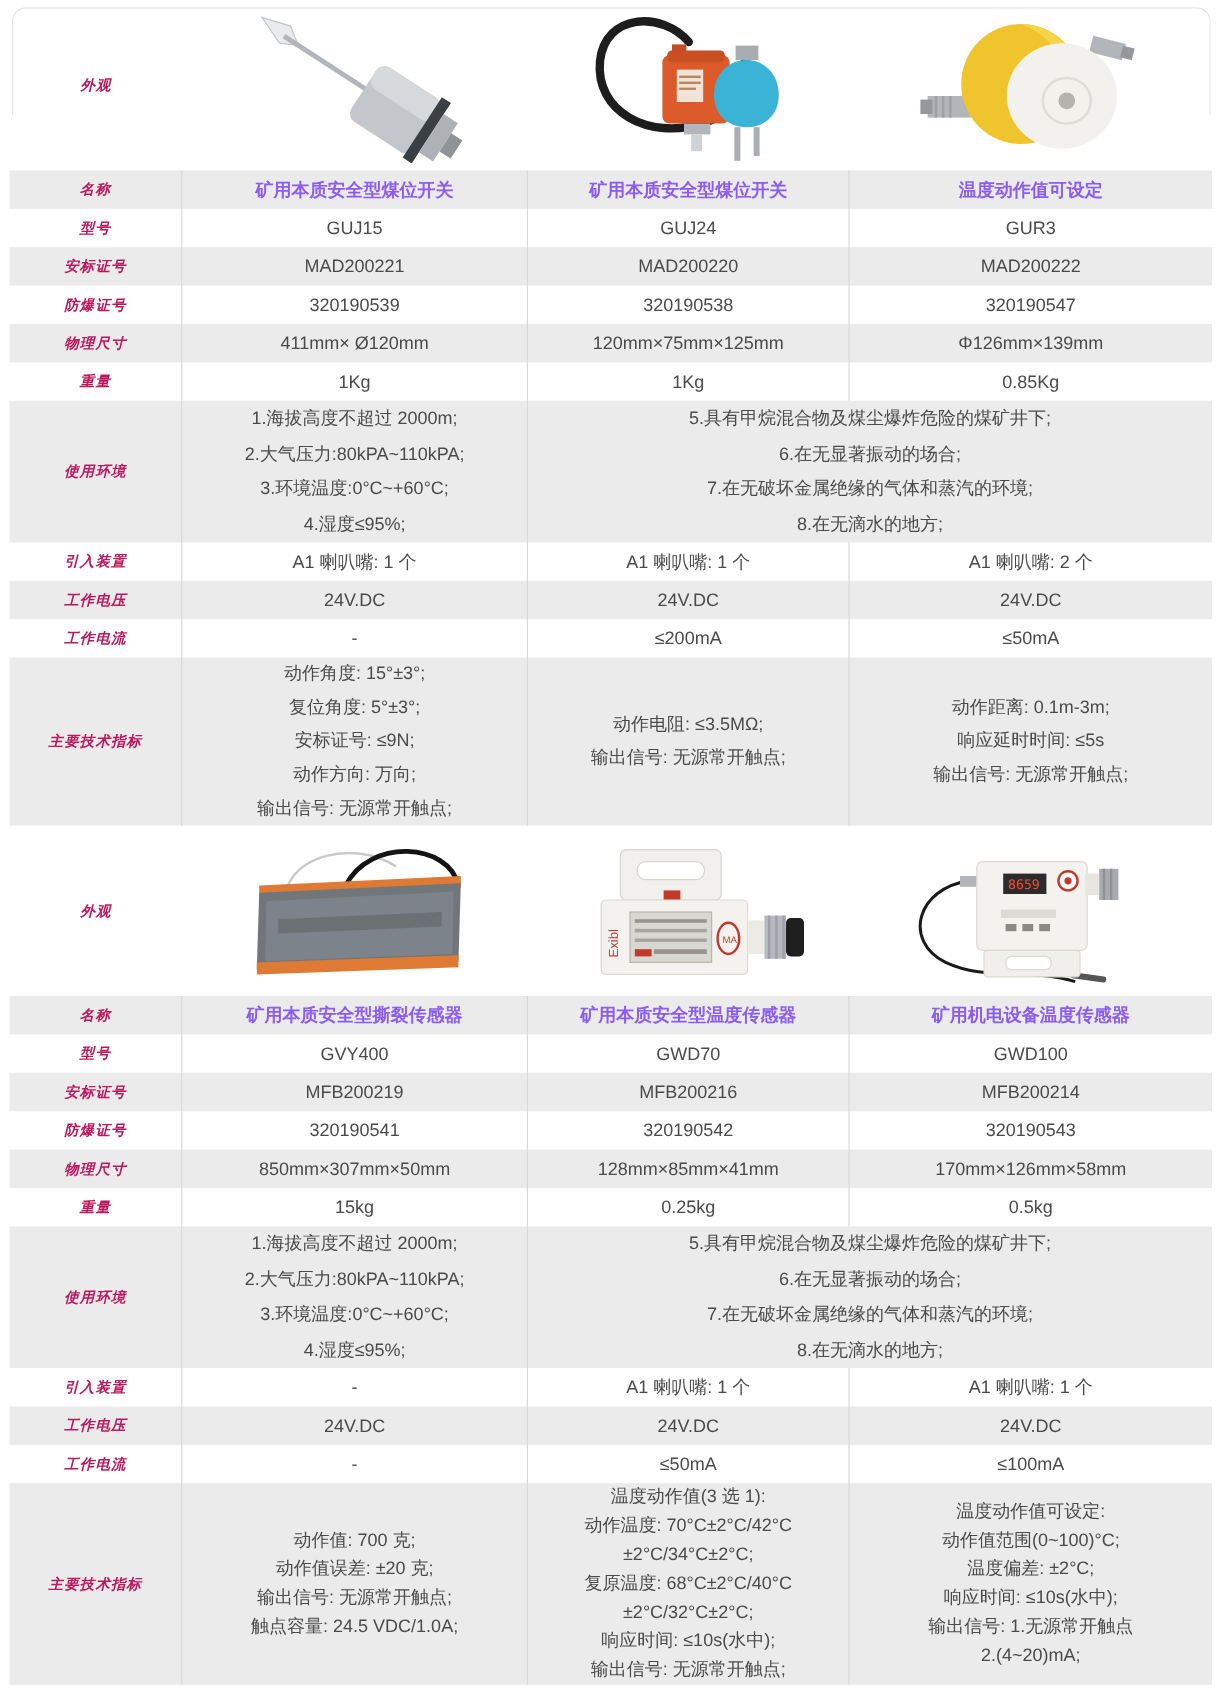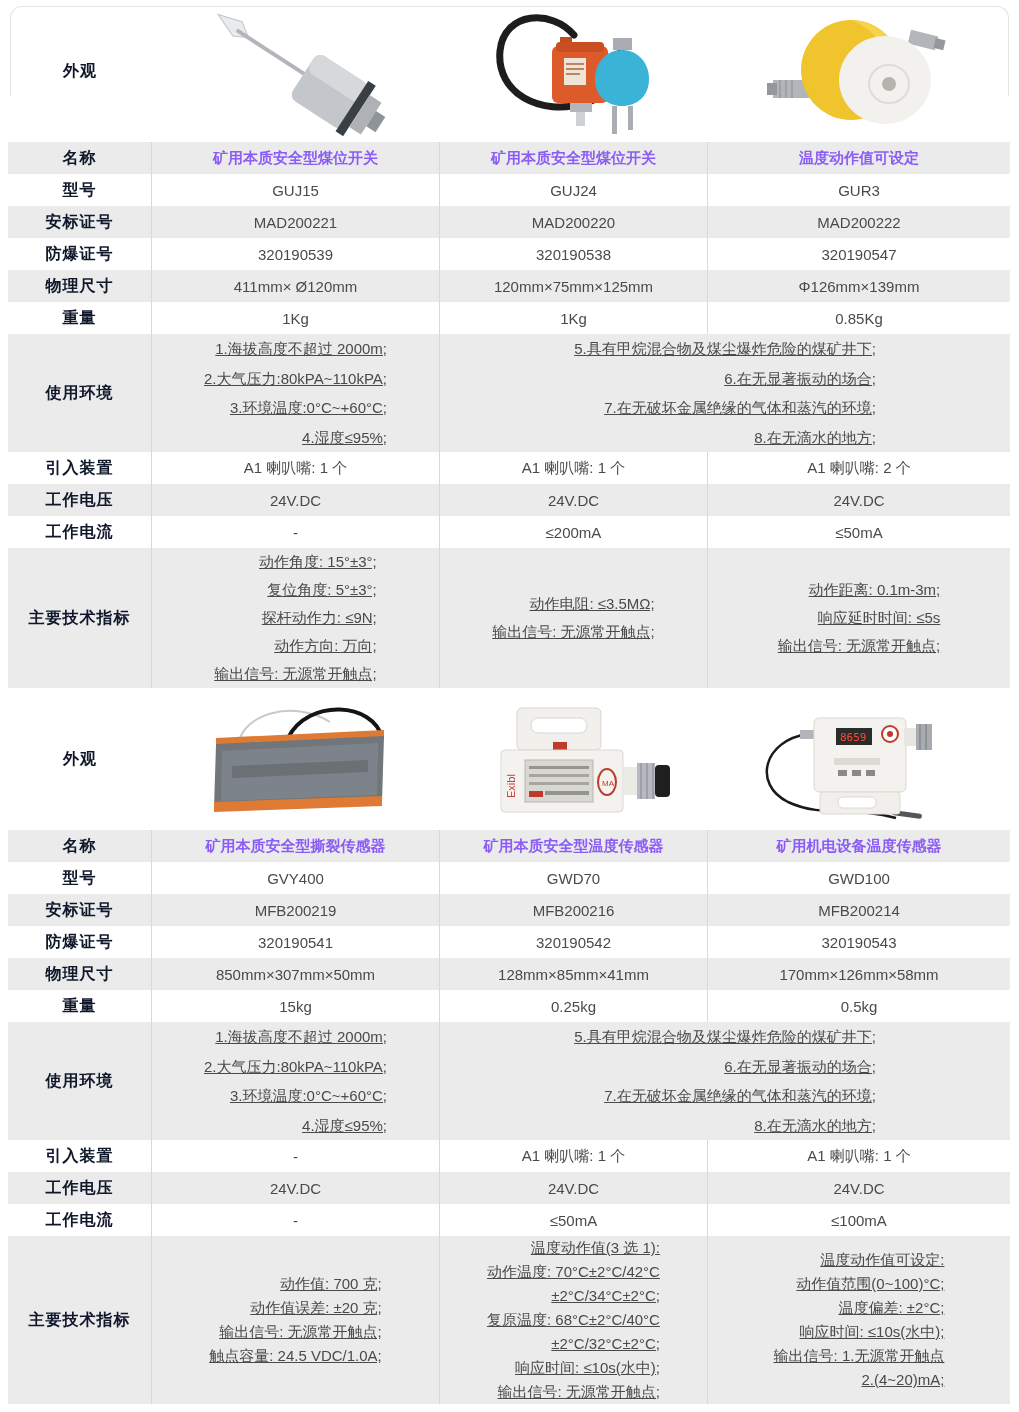--- a/index.html
+++ b/index.html
@@ -17,29 +17,29 @@
   .table { margin-left:8px; width:1002px; }
   .row { display:grid; grid-template-columns:144px 288px 268px 302px; }
   .row.merged { grid-template-columns:144px 288px 570px; }
   .row.gray { background:#ebebeb; }
   .cell {
     display:flex; align-items:center; justify-content:center;
     text-align:center; font-size:15px; min-height:32px;
     padding:2px 10px; border-right:1px solid #d9d9d9;
   }
   .cell:last-child { border-right:none; }
-  .label { font-weight:bold; font-size:16px; color:#0f172a; letter-spacing:1px; }
+  .label { font-weight:bold; font-size:12px; color:#be185d; letter-spacing:1px;font-style:italic; }
   .bold { font-weight:bold; color:#8b5cf6;text-align:right; }
   .appearance { height:142px; }
   .appearance .cell { border-right:none; }
   .simple { height:32px; }
   .env { height:118px; }
   .ind1 { height:140px; }
   .ind2 { height:168px; }
-  .lines { display:inline-block; text-align:right;text-decoration:underline; }
+  .lines { display:inline-block; text-align:center; }
   .env .lines { line-height:29.5px; }
   .ind1 .lines { line-height:28px; }
   .ind2 .lines { line-height:24px; }
   svg { display:block; }
 </style>
 </head>
 <body>
 
 <div class="frame"></div>
 
@@ -171,21 +171,21 @@
     <div class="cell">-</div>
     <div class="cell">≤200mA</div>
     <div class="cell">≤50mA</div>
   </div>
   <div class="row gray ind1">
     <div class="cell label">主要技术指标</div>
     <div class="cell">
         <div class="lines">
           <div class="line">动作角度: 15°±3°;</div>
           <div class="line">复位角度: 5°±3°;</div>
-          <div class="line">探杆动作力: ≤9N;</div>
+          <div class="line">安标证号: ≤9N;</div>
           <div class="line">动作方向: 万向;</div>
           <div class="line">输出信号: 无源常开触点;</div>
         </div>
       </div>
     <div class="cell">
         <div class="lines">
           <div class="line">动作电阻: ≤3.5MΩ;</div>
           <div class="line">输出信号: 无源常开触点;</div>
         </div>
       </div>

